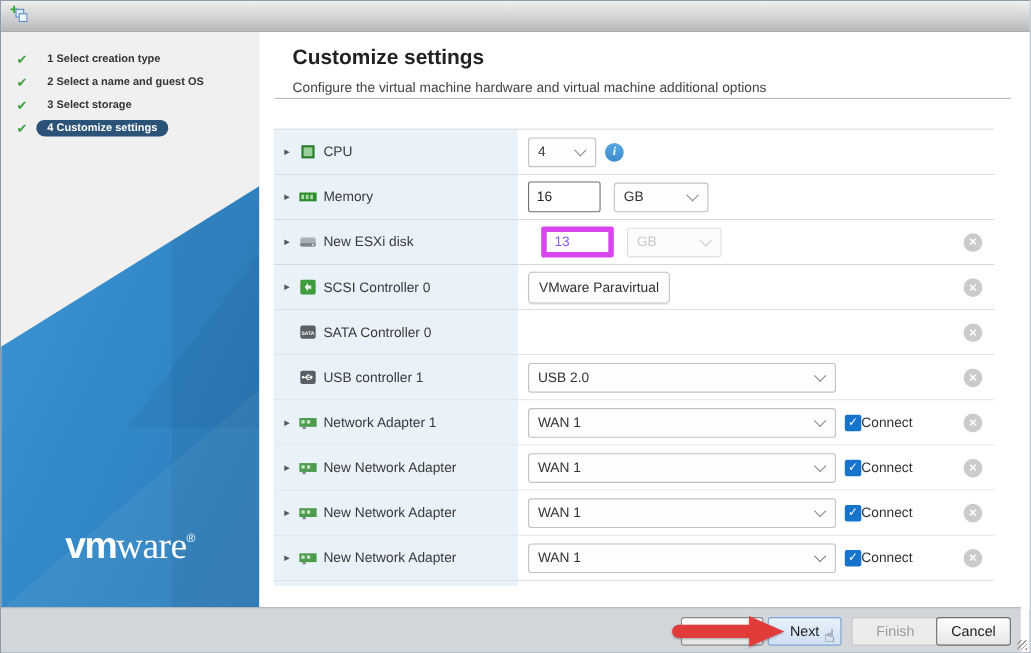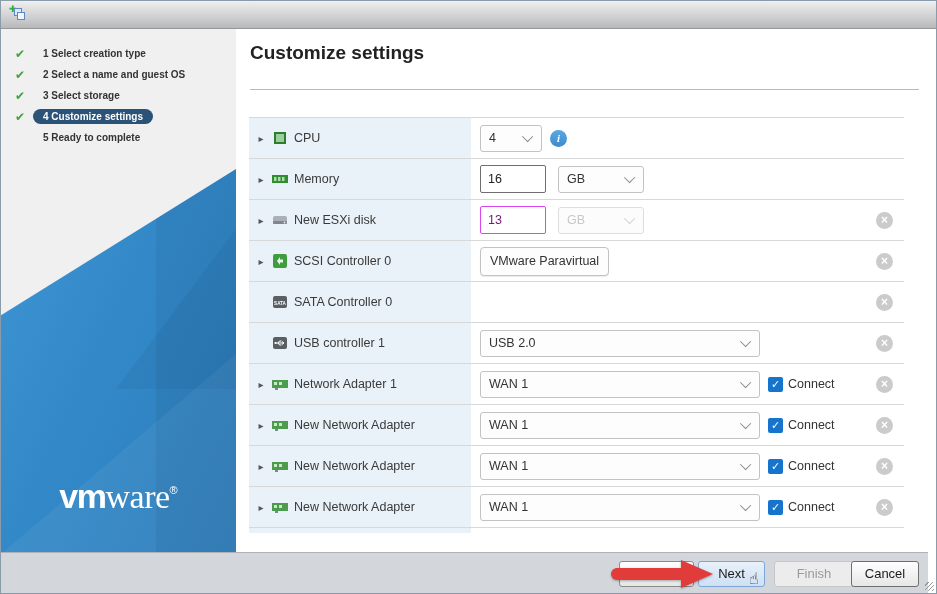--- a/index.html
+++ b/index.html
@@ -40,21 +40,21 @@
     clip-path:polygon(0 100%,100% 0,100% 100%);}
   .facet3{position:absolute;right:0;top:60px;width:120px;height:160px;background:rgba(0,20,60,0.05);
     clip-path:polygon(100% 0,0 100%,100% 100%);}
   .logo{position:absolute;left:0;right:0;bottom:38px;text-align:center;color:#fff;z-index:2;}
   .logo .vm{font-size:34px;font-weight:800;letter-spacing:-1.5px;}
   .logo .ware{font-size:34px;font-weight:400;letter-spacing:-0.5px;font-family:Liberation Serif, serif;}
   .logo .reg{font-size:11px;vertical-align:14px;}
 
   
   .main{position:absolute;left:235px;top:28px;right:0;height:525px;background:#fff;}
-  .main-header{padding:13px 24px 0 14px;}
+  .main-header{padding:13px 24px 0 14px;margin-left:16px;}
   .page-title{font-size:19px;font-weight:bold;color:#222;}
   .page-subtitle{font-size:12.5px;color:#444;margin-top:9px;}
   .header-divider{position:absolute;left:14px;right:17px;top:60px;border-bottom:1px solid #b9b9b9;}
 
   .table{position:absolute;left:13px;right:32px;top:88px;border-top:1px solid #d8d8d8;}
   .row{display:flex;height:41px;border-bottom:1px solid #d8d8d8;align-items:stretch;}
   .row.partial{height:5px;border-bottom:none;overflow:hidden;}
   .cell-label{width:222px;background:var(--label-cell);display:flex;align-items:center;padding-left:7px;gap:6px;flex:none;}
   .expander{width:10px;font-size:10px;color:#555;flex:none;text-align:center;}
   .expander.hidden{visibility:hidden;}
@@ -69,31 +69,31 @@
   .select .sel-text{flex:1;white-space:nowrap;overflow:hidden;}
   .chev{width:8px;height:8px;border-left:1.5px solid #8a8a8a;border-bottom:1.5px solid #8a8a8a;
     transform:rotate(-45deg) translateY(-2px);flex:none;margin-left:8px;}
   .select.sm{width:62px;}
   .select.md{width:86px;}
   .select.lg{width:280px;}
   .select.disabled{background:#fcfcfc;border-color:#dedede;color:#c8c8c8;}
   .select.disabled .chev{border-color:#cfcfcf;}
   .tinput{width:66px;height:28px;border:1px solid #6f6f6f;border-radius:2px;font-size:12.5px;color:#222;
     padding:0 7px;font-family:inherit;background:#fff;}
-  .tinput.disabled{border:1px solid #d946ef;color:#701a75;}
+  .tinput.disabled{border:5px solid #d946ef;color:#8b5cf6;margin-left:12px;}
   .gap12{width:12px;flex:none;}
   .gap8{width:8px;flex:none;}
   .combo-box{height:29px;background:#fdfdfd;border:1px solid #c2c2c2;border-radius:4px;
     box-shadow:0 1px 1px rgba(0,0,0,0.08);display:flex;align-items:center;padding:0 9px;font-size:12.5px;color:#333;}
   .info-icon{width:17px;height:17px;border-radius:50%;background:linear-gradient(#5aa8e1,#3d8bcd);
     color:#fff;font-size:11px;font-weight:bold;font-style:italic;font-family:"Liberation Serif",serif;
     text-align:center;line-height:16px;flex:none;}
   .checkbox{width:15px;height:15px;background:var(--checkbox-blue);border-radius:2px;color:#fff;
     font-size:11px;line-height:15px;text-align:center;flex:none;}
-  .cb-label{font-size:12.5px;color:#333;margin-left:5px;white-space:nowrap;}
+  .cb-label{font-size:12.5px;color:#333;white-space:nowrap;}
   .remove{width:17px;height:17px;border-radius:50%;background:#cbcbcb;color:#fff;font-size:12px;
     font-weight:bold;line-height:16px;text-align:center;margin-left:auto;margin-right:11px;flex:none;}
 
   
   .footer{position:absolute;left:0;bottom:0;right:8px;height:41px;background:#d3d7db;border-top:1px solid #aeb2b8;}
   .btn{position:absolute;top:8px;height:26px;border-radius:3px;font-size:13px;font-family:inherit;
     text-align:center;line-height:24px;}
   .btn-back{left:618px;width:75px;background:linear-gradient(#fff,#e6e6e6);border:1px solid #8b8b8b;}
   .btn-next{left:697px;width:67px;background:linear-gradient(#e8f1fa,#cfe0f2);border:1px solid #7da7d9;color:#1b1b1b;}
   .btn-finish{left:773px;width:80px;background:#ececec;border:1px solid #c6c6c6;color:#9b9b9b;}
@@ -134,36 +134,33 @@
         <span class="pill">2 Select a name and guest OS</span>
       </div>
       <div class="step done">
         <span class="check">✔</span>
         <span class="pill">3 Select storage</span>
       </div>
       <div class="step done active">
         <span class="check">✔</span>
         <span class="pill">4 Customize settings</span>
       </div>
-      <div class="step">
-        <span class="check"></span>
-        <span class="pill">5 Ready to complete</span>
-      </div>
     </div>
     <div class="blue-shape">
       <div class="facet1"></div>
         <div class="facet2"></div>
         <div class="facet3"></div>
     </div>
     <div class="logo"><span class="vm">vm</span><span class="ware">ware</span><span class="reg">®</span></div>
   </div>
 
   <div class="main">
     <div class="main-header">
       <div class="page-title">Customize settings</div>
+      <div class="page-subtitle">Configure the virtual machine hardware and virtual machine additional options</div>
     </div>
     <div class="header-divider"></div>
 
     <div class="table">
 
       <div class="row">
         <div class="cell-label">
           <span class="expander">▸</span>
           <span class="rowicon">
             <svg width="16" height="14" viewBox="0 0 16 14">

